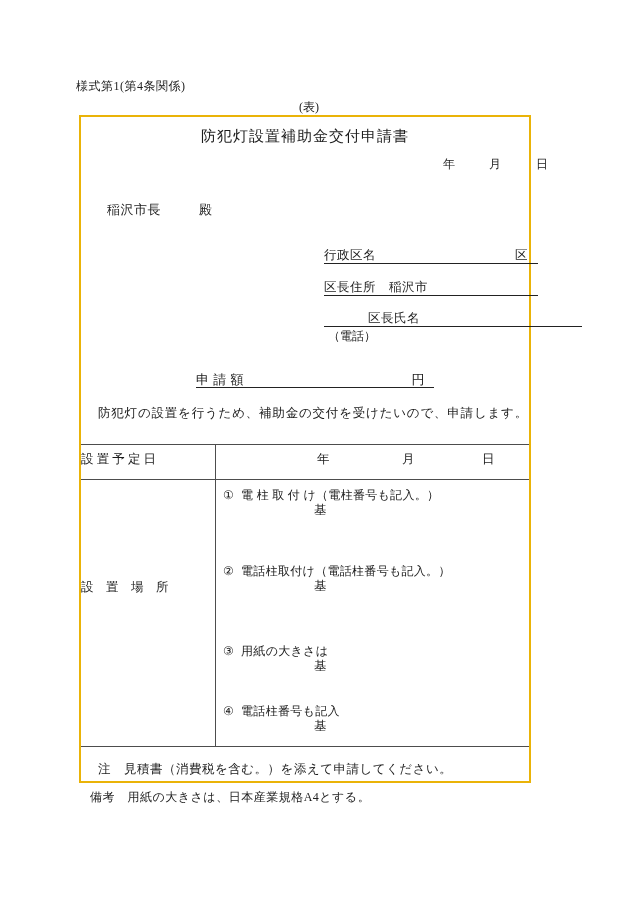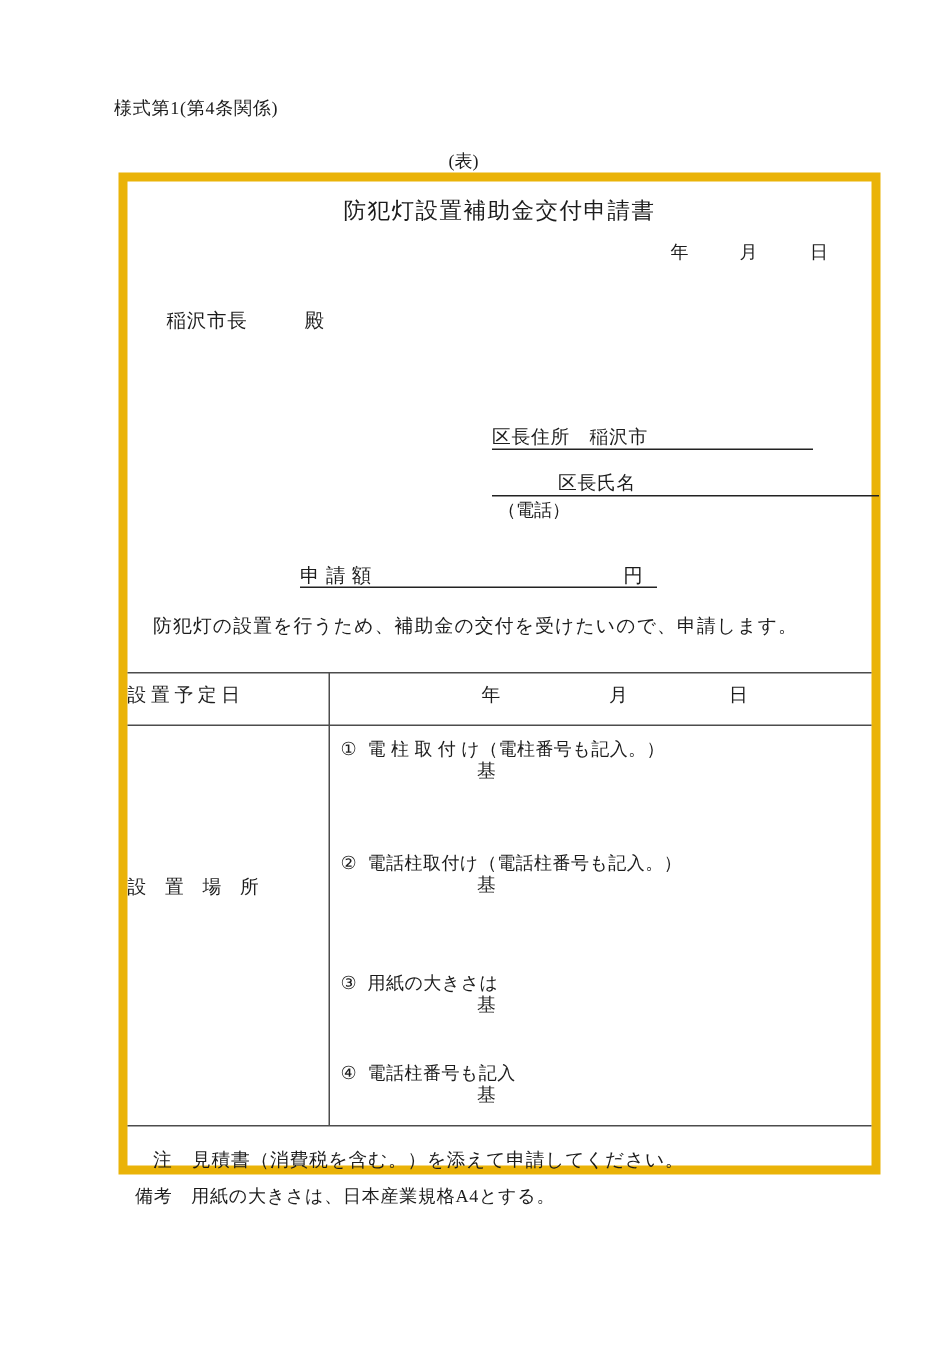--- a/index.html
+++ b/index.html
@@ -3,25 +3,25 @@
 <meta charset="utf-8">
 <style>
   html,body{margin:0;padding:0;}
   body{background:#ffffff;}
   .page{
     position:relative;width:630px;height:903px;background:#ffffff;
     font-family:"Liberation Serif","DejaVu Serif",serif;color:#1c1c1c;
     overflow:hidden;
   }
   .abs{position:absolute;}
-  .form-code{left:76px;top:64px;font-size:12px;letter-spacing:0.5px;}
+  .form-code{left:76px;top:78px;font-size:12px;letter-spacing:0.5px;}
   .omote{left:299px;top:99px;font-size:12px;}
   .main-box{
-    left:79px;top:115px;width:508px;height:668px;
-    border:6px solid #eab308;box-sizing:border-box;
+    left:79px;top:115px;width:452px;height:668px;
+    border:2px solid #eab308;box-sizing:border-box;
   }
   .title{left:0;top:10px;width:100%;text-align:center;font-size:15px;letter-spacing:1px;}
   .date-line span{position:absolute;top:39px;font-size:12px;}
   .d-year{left:362px;} .d-month{left:408px;} .d-day{left:455px;}
   .addr-name{left:26px;top:84px;font-size:13px;letter-spacing:0.5px;}
   .addr-hon{left:118px;top:84px;font-size:13px;}
   .field-row{
     left:243px;width:214px;height:16px;border-bottom:1px solid #222222;
     font-size:12.5px;letter-spacing:0.5px;
   }
@@ -64,20 +64,24 @@
 
     <div class="date-line">
       <span class="d-year">年</span>
       <span class="d-month">月</span>
       <span class="d-day">日</span>
     </div>
 
     <div class="abs addr-name">稲沢市長</div>
     <div class="abs addr-hon">殿</div>
 
+    <div class="abs field-row field-district">
+      <span>行政区名</span>
+      <span class="field-suffix">区</span>
+    </div>
     <div class="abs field-row field-address">
       <span>区長住所　稲沢市</span>
     </div>
     <div class="abs field-row field-name">
       <span>区長氏名</span>
     </div>
     <div class="abs phone">（電話）</div>
 
     <div class="abs amount-row">
       <span>申 請 額</span>

